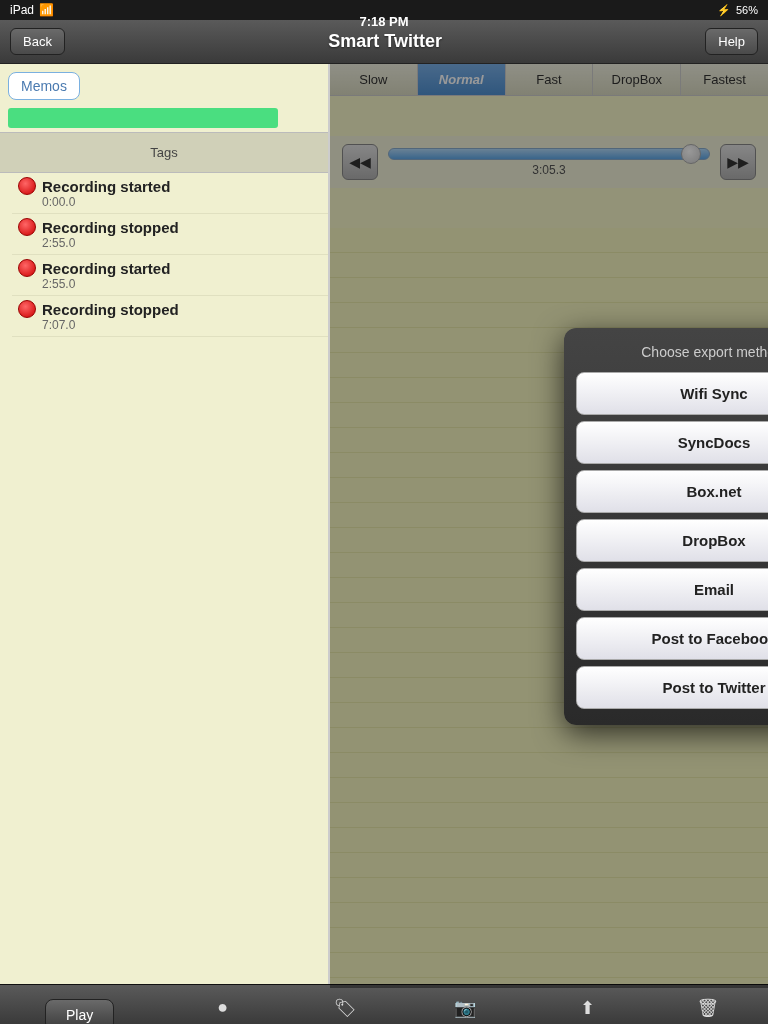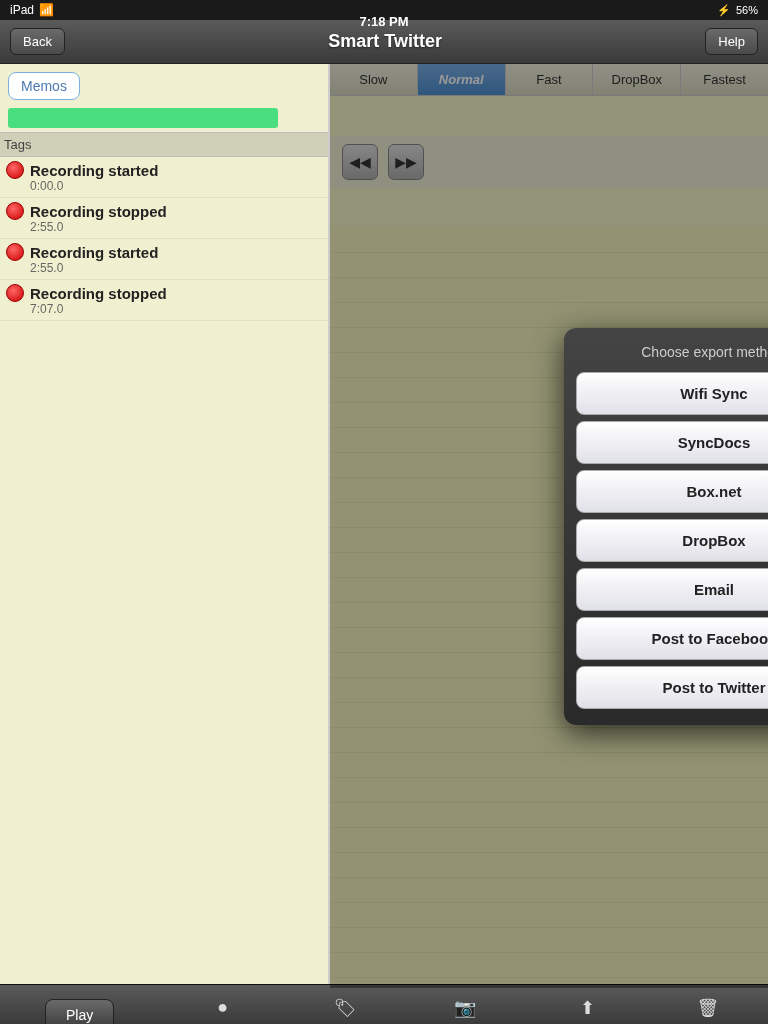--- a/index.html
+++ b/index.html
@@ -103,37 +103,39 @@
       height: 20px;
       background: #4ade80;
       margin: 4px 8px;
       border-radius: 3px;
       width: 270px;
     }
 
     
     #tags-header {
       background: #d0d0b8;
-      padding: 4px;
+      text-align: center;
+      padding: 12px;
       font-size: 13px;
       color: #444;
       border-top: 1px solid #bbb;
       border-bottom: 1px solid #bbb;
     }
 
     
     #tags-list {
       flex: 1;
       overflow-y: auto;
     }
     .tag-item {
       padding: 4px 6px;
       border-bottom: 1px solid #e0e0c0;
       display: flex;
       flex-direction: column;
+      margin-left: 12px;
     }
     .tag-row {
       display: flex;
       align-items: center;
       gap: 6px;
     }
     .red-dot {
       width: 18px;
       height: 18px;
       background: radial-gradient(circle at 40% 35%, #ff6666, #cc0000);
@@ -403,20 +405,26 @@
   <div id="right-panel">
     <div id="speed-bar">
     <button class="speed-btn">Slow</button>
         <button class="speed-btn active">Normal</button>
         <button class="speed-btn">Fast</button>
         <button class="speed-btn">DropBox</button>
         <button class="speed-btn">Fastest</button>
       </div>
     <div id="transport">
       <button class="transport-btn">◀◀</button>
+      <div id="seek-bar-container">
+        <div id="seek-bar-track">
+          <div id="seek-bar-thumb"></div>
+        </div>
+        <span id="seek-time">3:05.3</span>
+      </div>
       <button class="transport-btn">▶▶</button>
     </div>
     <div id="note-area"></div>
 
     <div id="modal-overlay">
       <div id="export-dialog">
         <div id="export-dialog-title">Choose export method:</div>
         <div id="export-options">
         <button class="export-btn">Wifi Sync</button>
             <button class="export-btn">SyncDocs</button>

